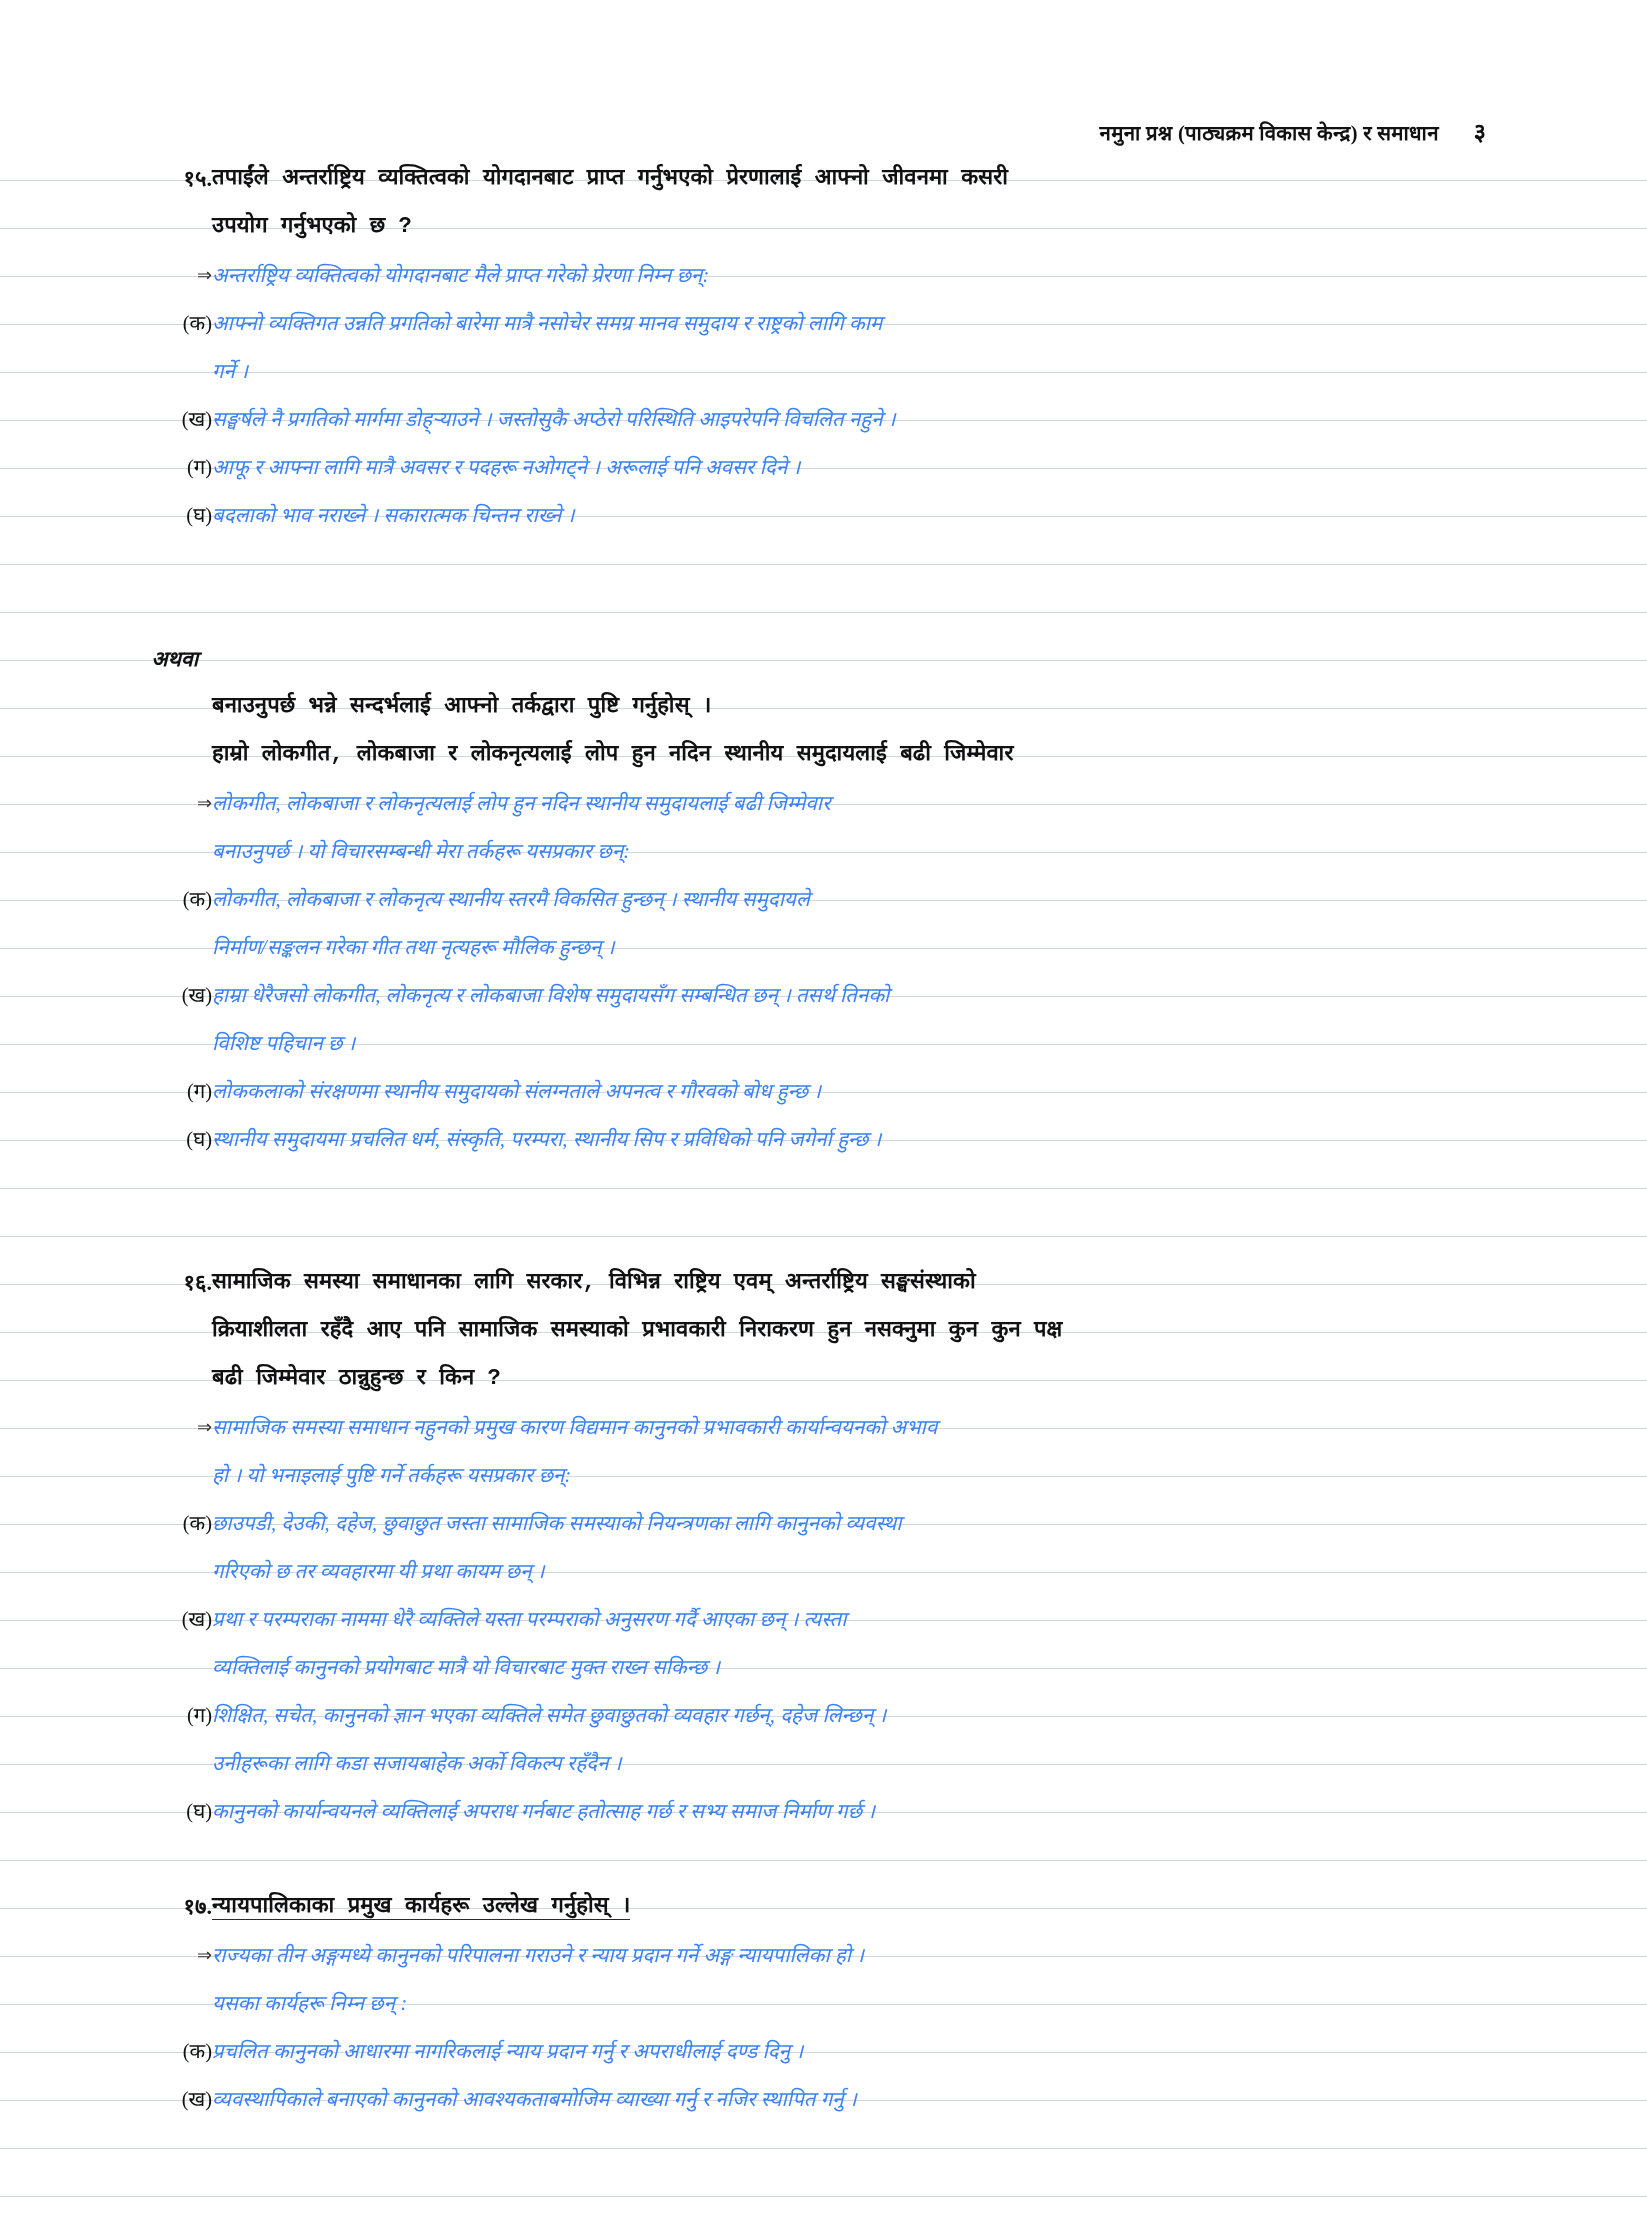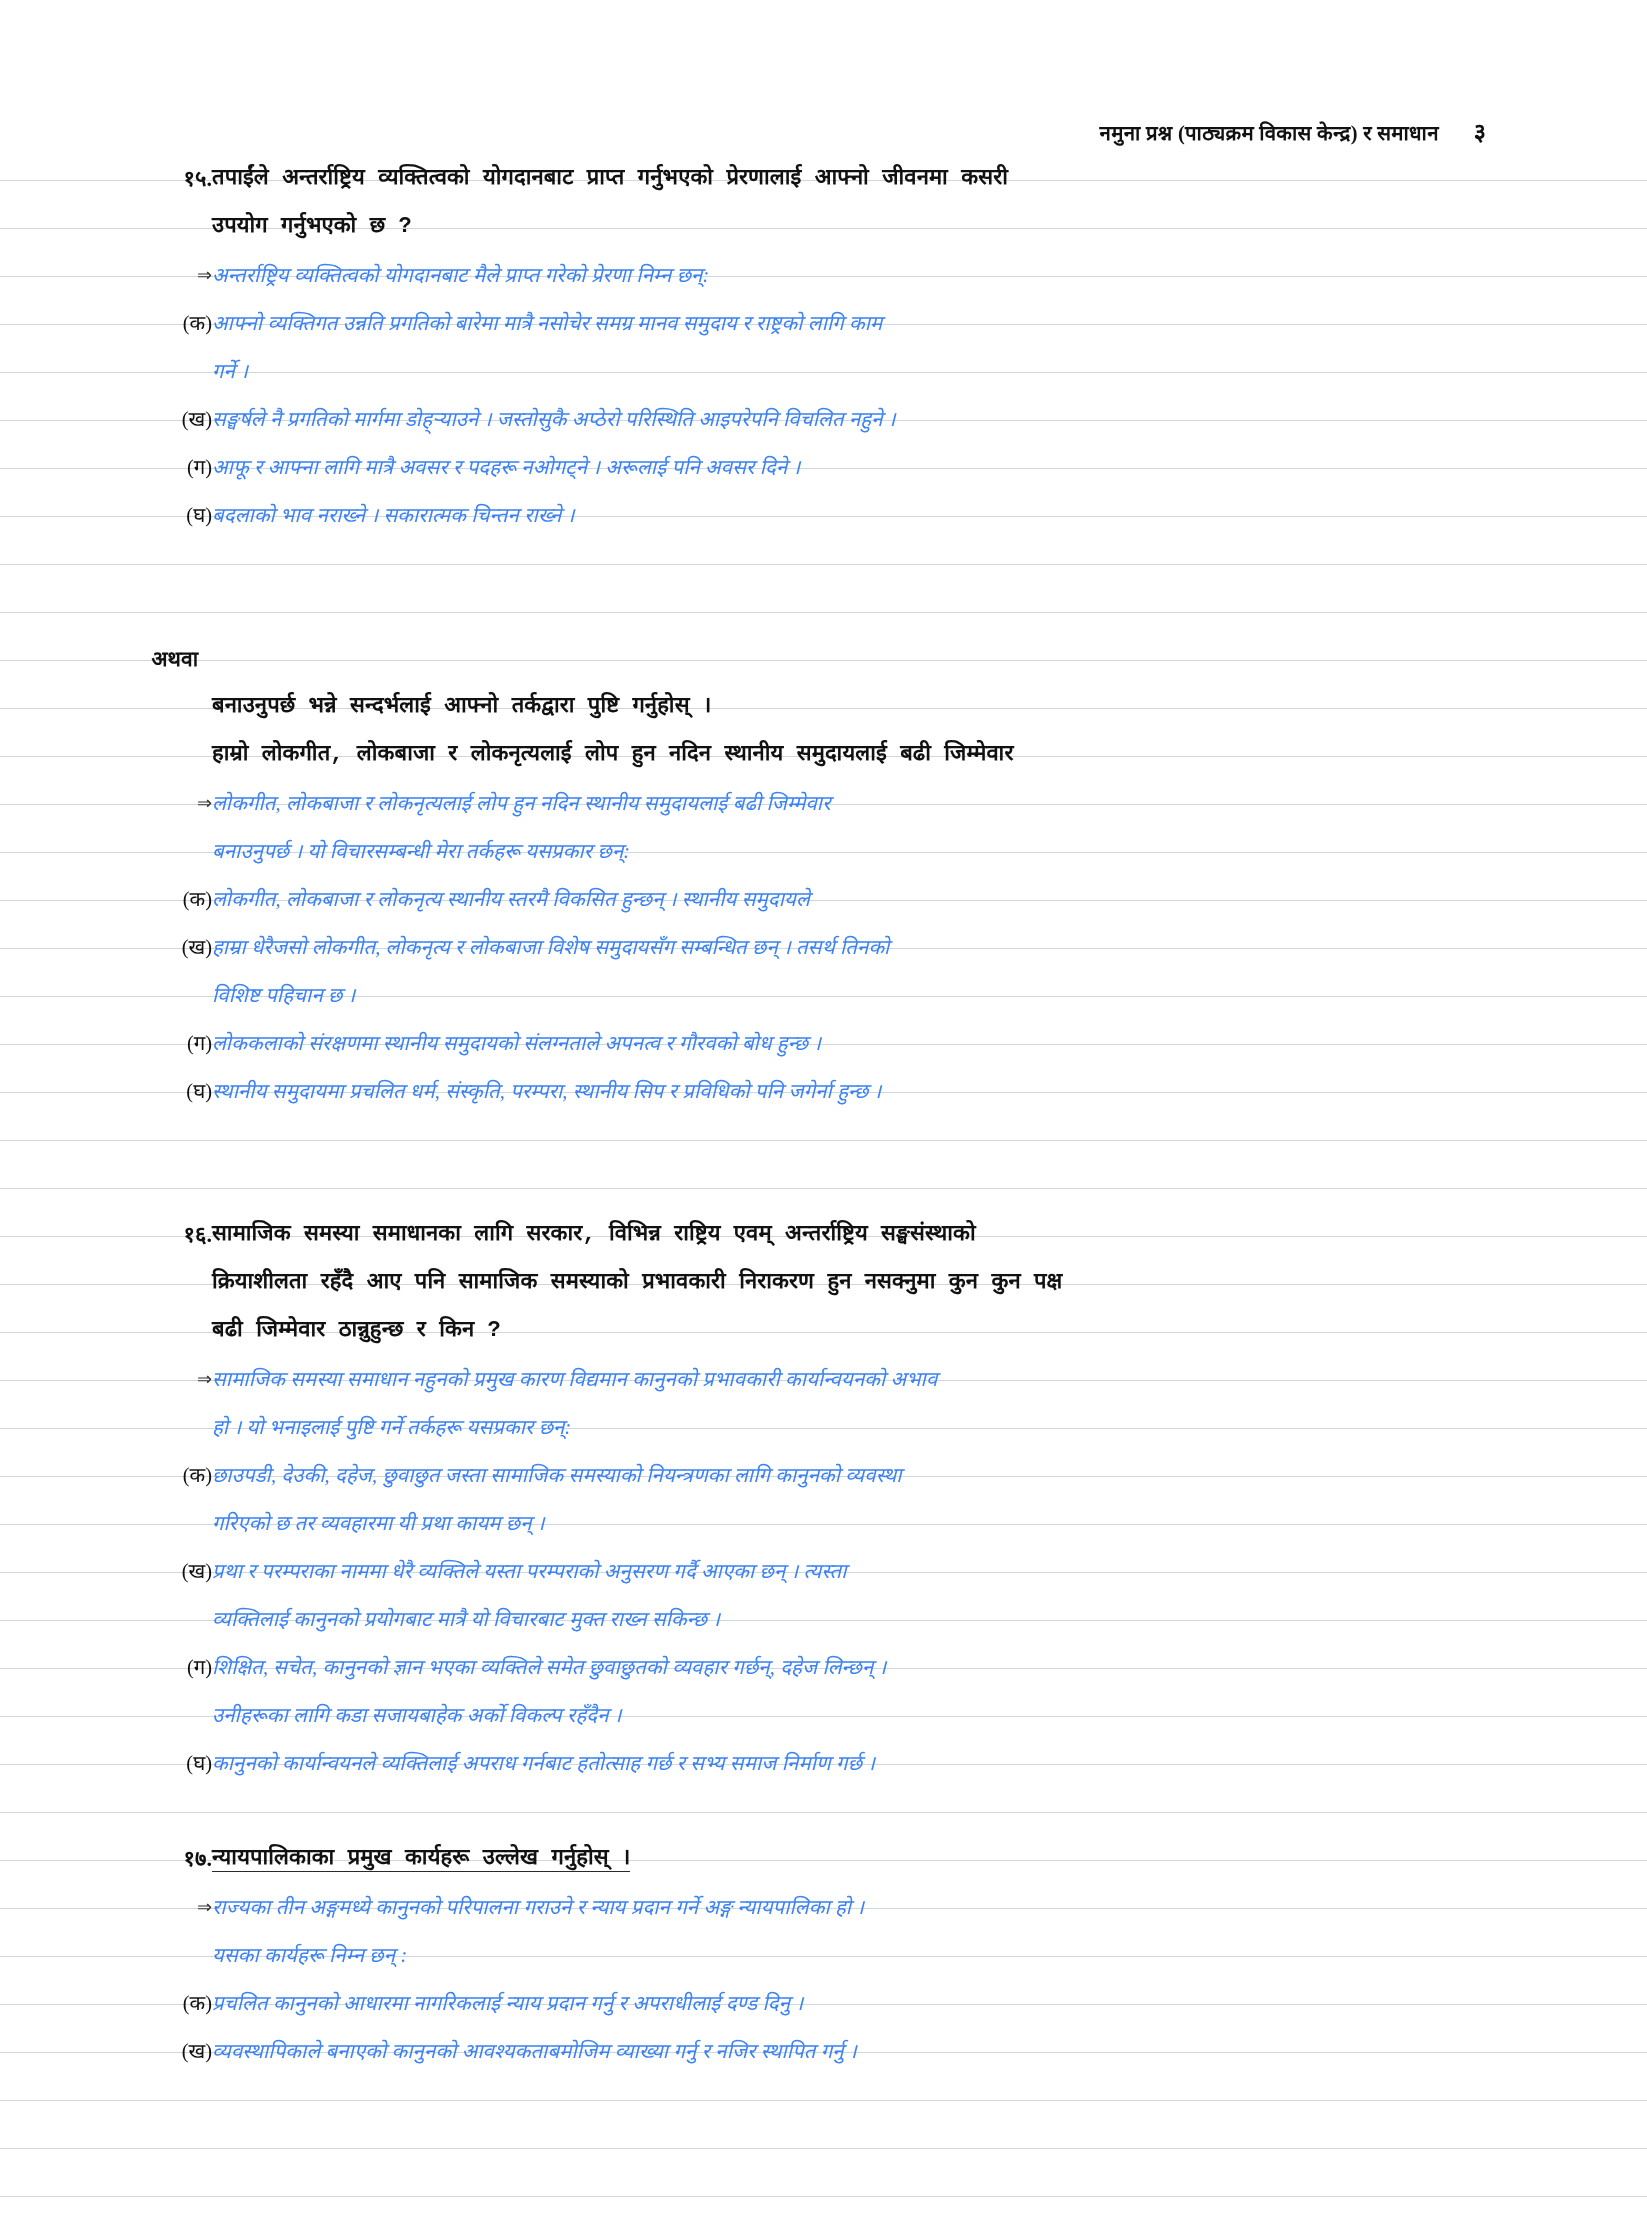--- a/index.html
+++ b/index.html
@@ -125,20 +125,21 @@
     color: #3b82f6;
     font-style: italic;
   }
 
   .athawa {
     font-size: 21px;
     font-weight: 700;
     line-height: 48px;
     color: #111;
     padding-left: 4.5px;
+    font-style: italic;
   }
 
   .spacer-1 { height: 48px; }
 
   
   .u-acc { border-bottom: 1.5px solid #2a2a2a; display: inline; text-align: center; }
 </style>
 </head>
 <body>
 
@@ -214,20 +215,24 @@
       </div>
       <div class="qrow">
         <div class="marker bullet"></div>
         <div class="otext">बनाउनुपर्छ । यो विचारसम्बन्धी मेरा तर्कहरू यसप्रकार छन्:</div>
       </div>
 
       <div class="qrow">
         <div class="marker opt">(क)</div>
         <div class="otext">लोकगीत, लोकबाजा र लोकनृत्य स्थानीय स्तरमै विकसित हुन्छन् । स्थानीय समुदायले</div>
       </div>
+      <div class="qrow">
+        <div class="marker opt"></div>
+        <div class="otext">निर्माण/सङ्कलन गरेका गीत तथा नृत्यहरू मौलिक हुन्छन् ।</div>
+      </div>
 
       <div class="qrow">
         <div class="marker opt">(ख)</div>
         <div class="otext">हाम्रा धेरैजसो लोकगीत, लोकनृत्य र लोकबाजा विशेष समुदायसँग सम्बन्धित छन् । तसर्थ तिनको</div>
       </div>
       <div class="qrow">
         <div class="marker opt"></div>
         <div class="otext">विशिष्ट पहिचान छ ।</div>
       </div>
 

